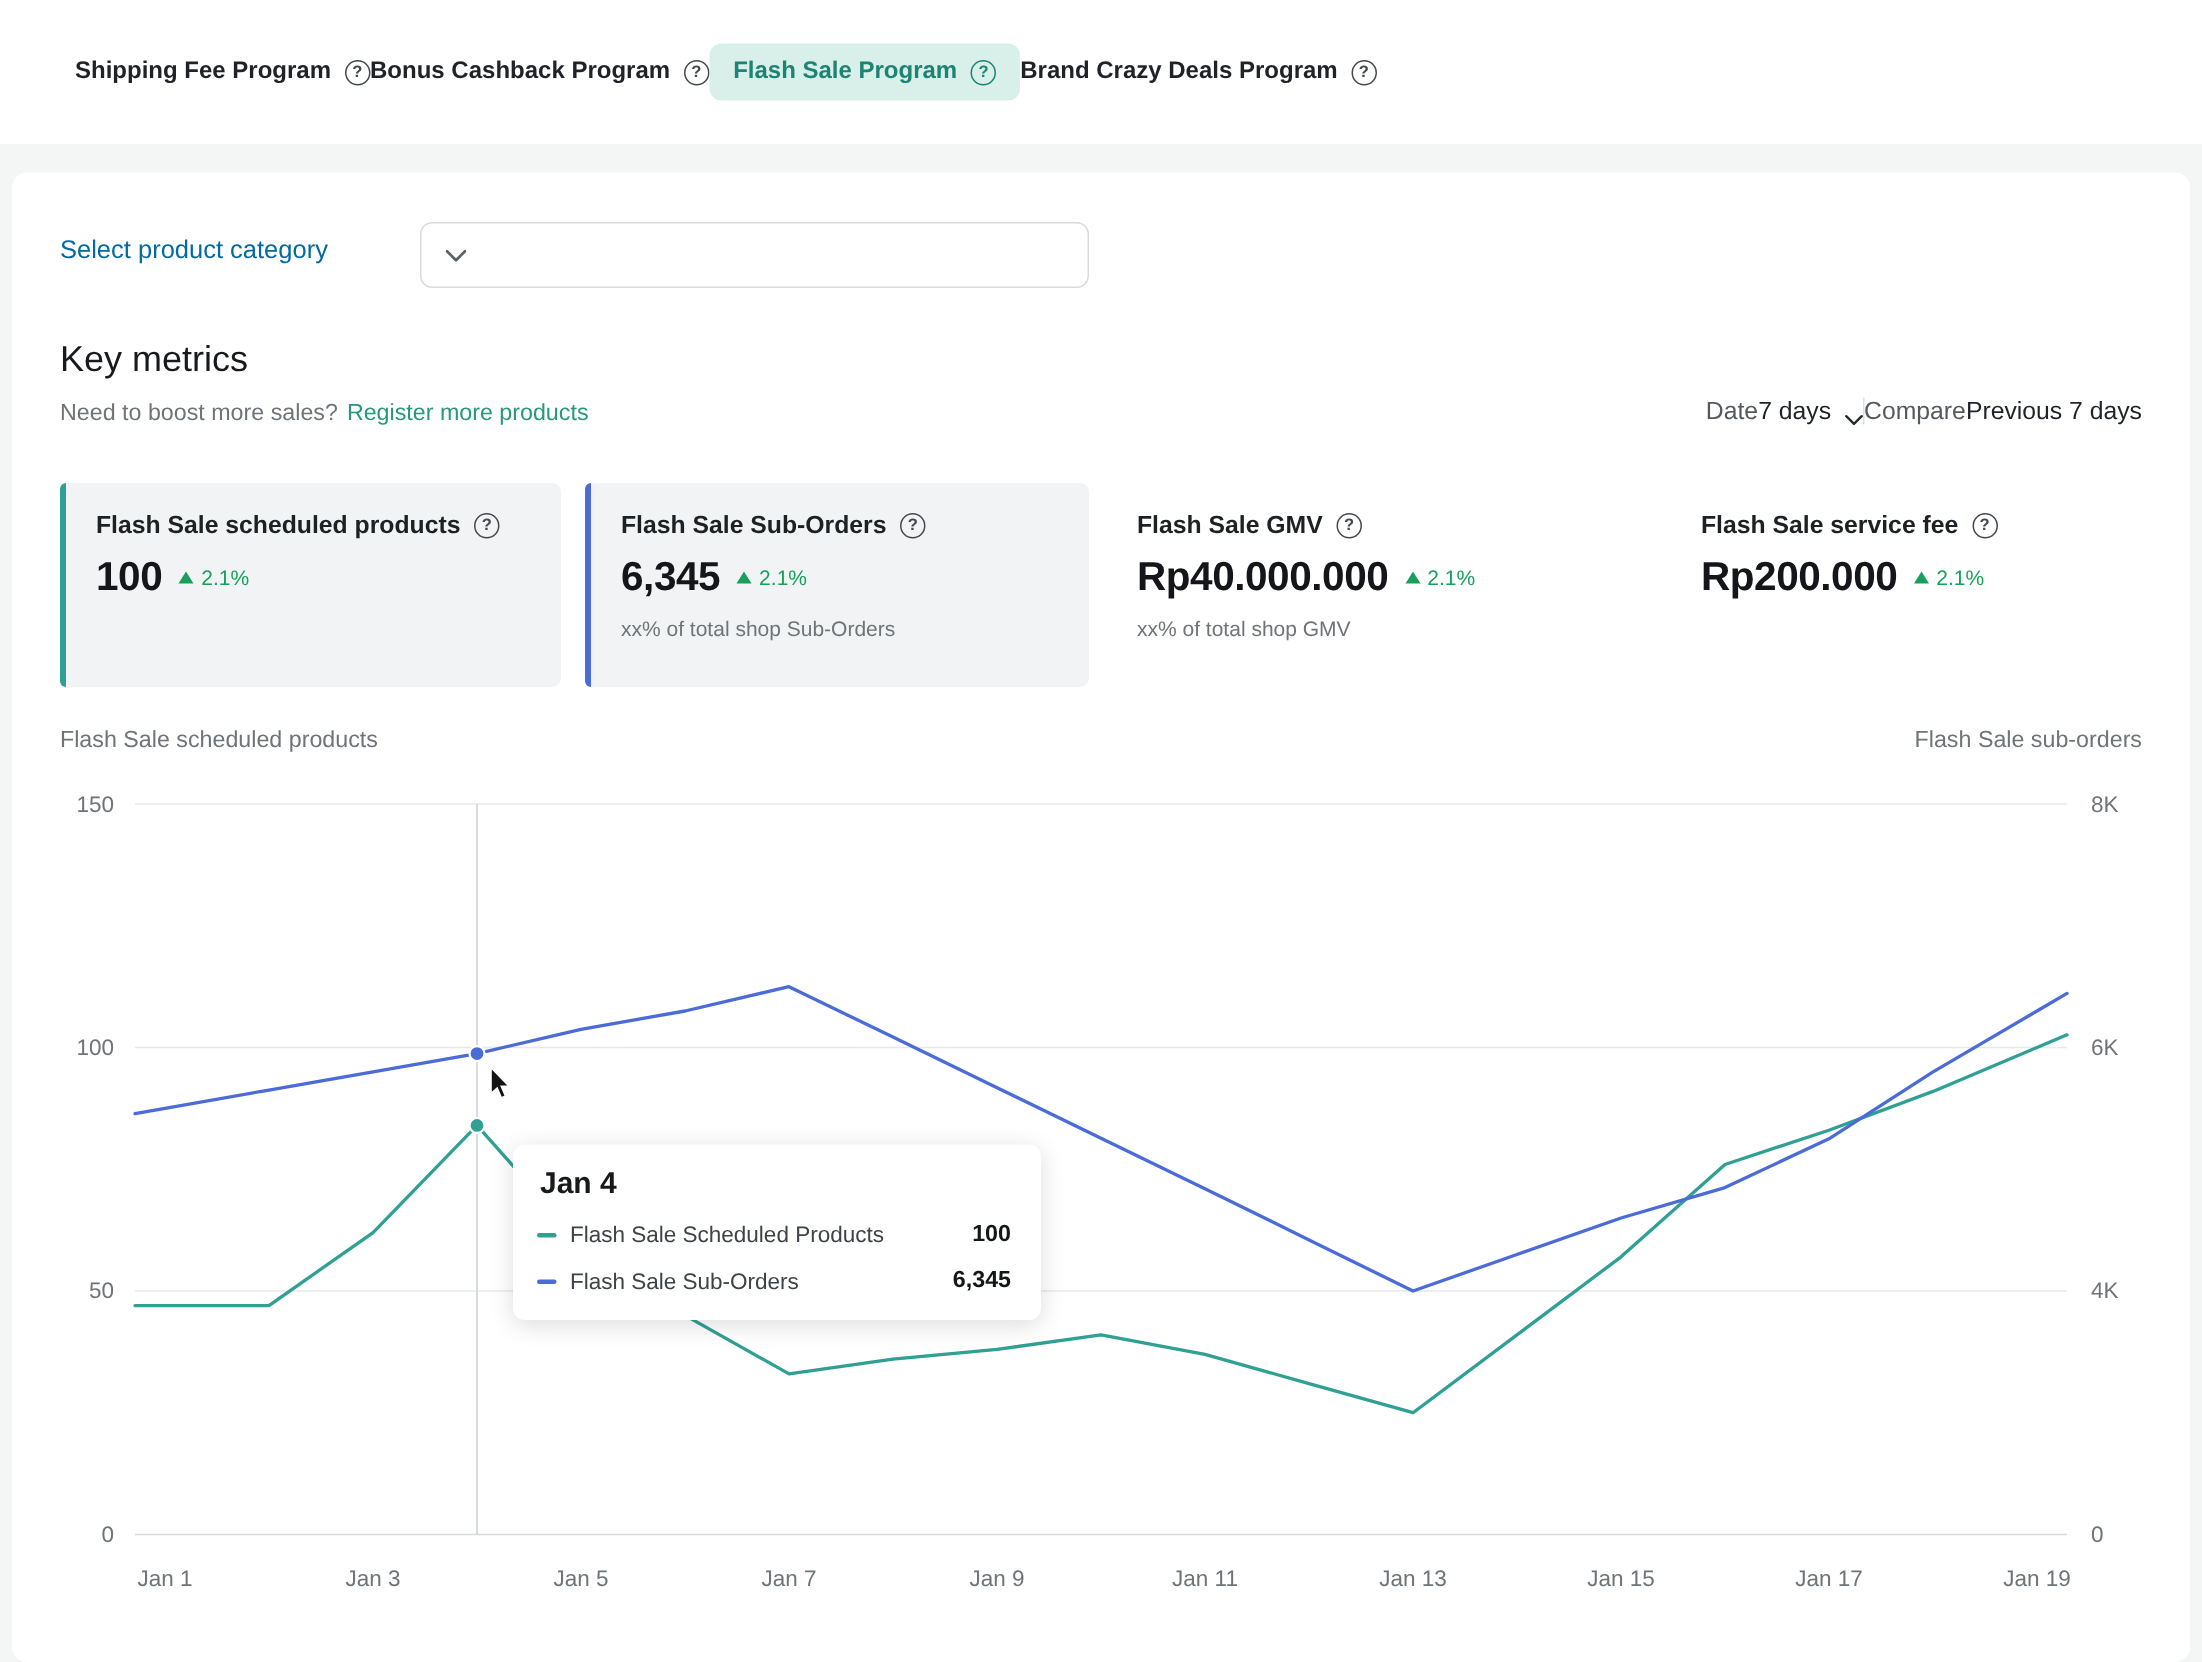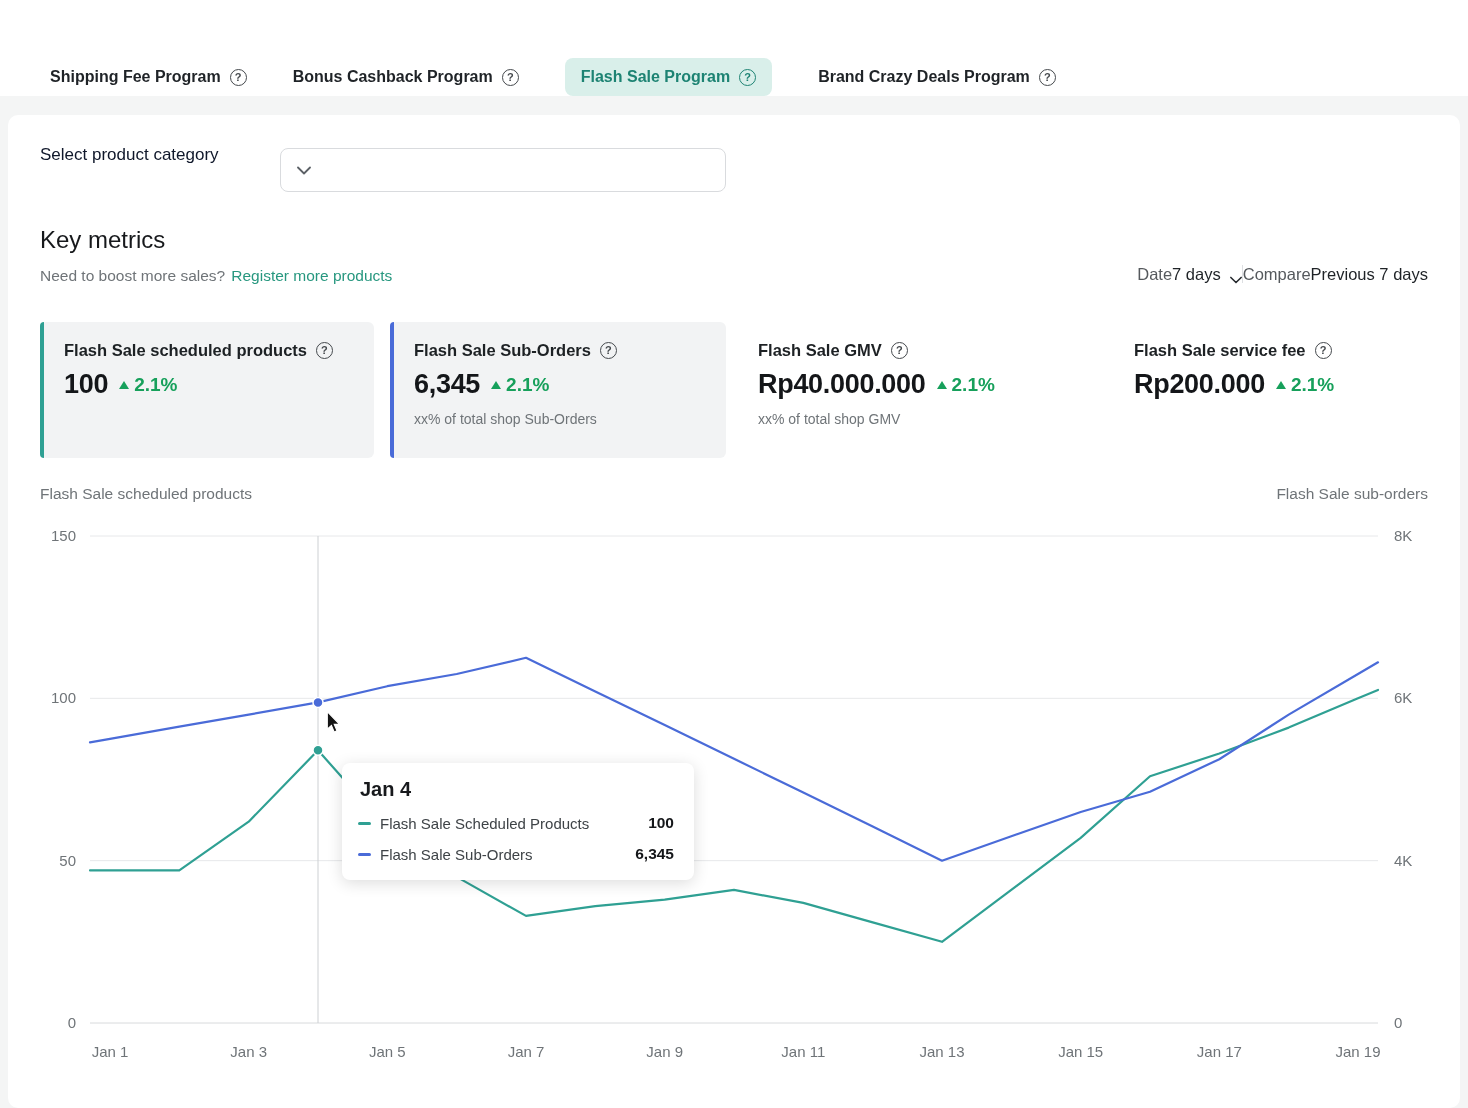--- a/index.html
+++ b/index.html
@@ -1,30 +1,30 @@
 <!DOCTYPE html>
 <html><head>
 <meta charset="utf-8">
 <style>
   *{box-sizing:border-box;margin:0;padding:0}
   html,body{width:1468px;height:1108px}
   body{font-family:"Liberation Sans","DejaVu Sans",sans-serif;background:#f4f5f5;color:#1b1e21;-webkit-font-smoothing:antialiased}
   #page{position:relative;width:1468px;height:1108px;overflow:hidden;background:#f4f5f5}
 
   
-  .topbar{position:absolute;left:0;top:0;width:1468px;height:96px;background:#fff;display:flex;align-items:flex-end;gap:46px;padding-left:50px}
+  .topbar{position:absolute;left:0;top:0;width:1468px;height:96px;background:#fff;display:flex;align-items:center;padding-left:50px}
   .tab{display:flex;align-items:center;gap:9px;font-size:16px;font-weight:700;color:#1f2327;cursor:pointer;padding:10px 0;white-space:nowrap}
   .tab.active{background:#d9efea;color:#1d8373;padding:10px 16px;border-radius:8px}
   .help{width:17px;height:17px;min-width:17px;border:1.5px solid #45494d;border-radius:50%;display:inline-flex;align-items:center;justify-content:center;font-size:11px;font-weight:700;color:#45494d;line-height:1;cursor:pointer}
   .tab.active .help{border-color:#1d8373;color:#1d8373}
 
   
   .card{position:absolute;left:8px;top:115px;width:1452px;height:993px;background:#fff;border-radius:10px}
 
-  .cat-label{position:absolute;left:32px;top:30px;font-size:17px;color:#0f172a}
+  .cat-label{position:absolute;left:32px;top:42px;font-size:17px;color:#0369a1}
   .select{position:absolute;left:272px;top:33px;width:446px;height:44px;border:1px solid #d9dbde;border-radius:8px;display:flex;align-items:center;padding:0 16px;background:#fff;cursor:pointer}
   .select .ph{font-size:16px;color:#9da2a7;flex:1}
   .chev{stroke:#5c6166;stroke-width:1.8;fill:none;stroke-linecap:round;stroke-linejoin:round}
   .chev.dark{stroke:#24282c}
 
   .km-title{position:absolute;left:32px;top:111px;font-size:24px;font-weight:400;color:#17191c}
   .km-sub{position:absolute;left:32px;top:152px;font-size:15.5px;color:#6f7478;display:flex;gap:6px}
   .reg-link{color:#27977f;cursor:pointer;text-decoration:none}
 
   .range-controls{position:absolute;right:32px;top:146px;display:flex;align-items:center;font-size:16.5px;height:26px}
@@ -35,21 +35,21 @@
 
   
   .metric{position:absolute;top:207px;height:136px;padding:19px 18px 0 24px}
   .metric.boxed{background:#f2f3f4;border-radius:6px}
   .metric.plain{padding-left:0;background:transparent}
   .accent{position:absolute;left:0;top:0;bottom:0;width:4px;border-radius:6px 0 0 6px}
   .m-head{display:flex;align-items:center;gap:9px}
   .m-title{font-size:16.5px;font-weight:700;color:#1d2124;white-space:nowrap}
   .m-val-row{display:flex;align-items:center;gap:11px;margin-top:9px}
   .m-value{font-size:27px;font-weight:700;color:#141619;letter-spacing:-0.3px}
-  .delta{display:flex;align-items:center;gap:5px;color:#17a05b;font-size:19px;font-weight:700}
+  .delta{display:flex;align-items:center;gap:5px;color:#17a05b;font-size:14px;font-weight:400}
   .tri{display:inline-block;width:0;height:0;border-left:5px solid transparent;border-right:5px solid transparent;border-bottom:8px solid #17a05b}
   .m-note{margin-top:11px;font-size:14px;color:#6f7478}
 
   
   .axis-title{position:absolute;top:370px;font-size:15.5px;color:#6f7478}
   .axis-title.left{left:32px}
   .axis-title.right{right:32px}
   .chart{position:absolute;left:0;top:405px;width:1452px;height:588px}
   #chart-svg text{font-family:"Liberation Sans","DejaVu Sans",sans-serif;font-size:15px;fill:#6f7478}
 

